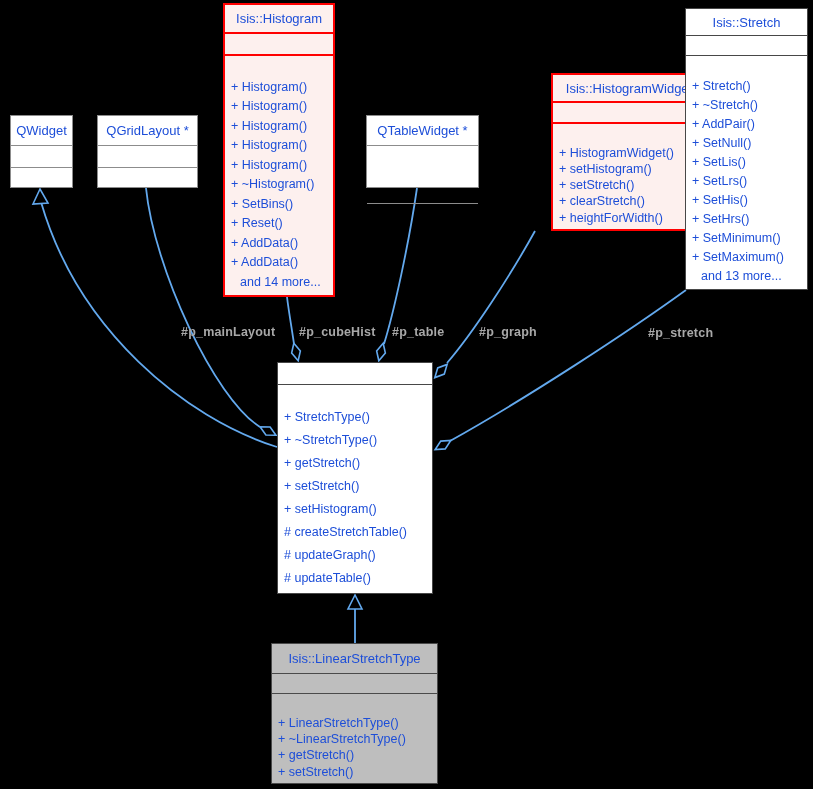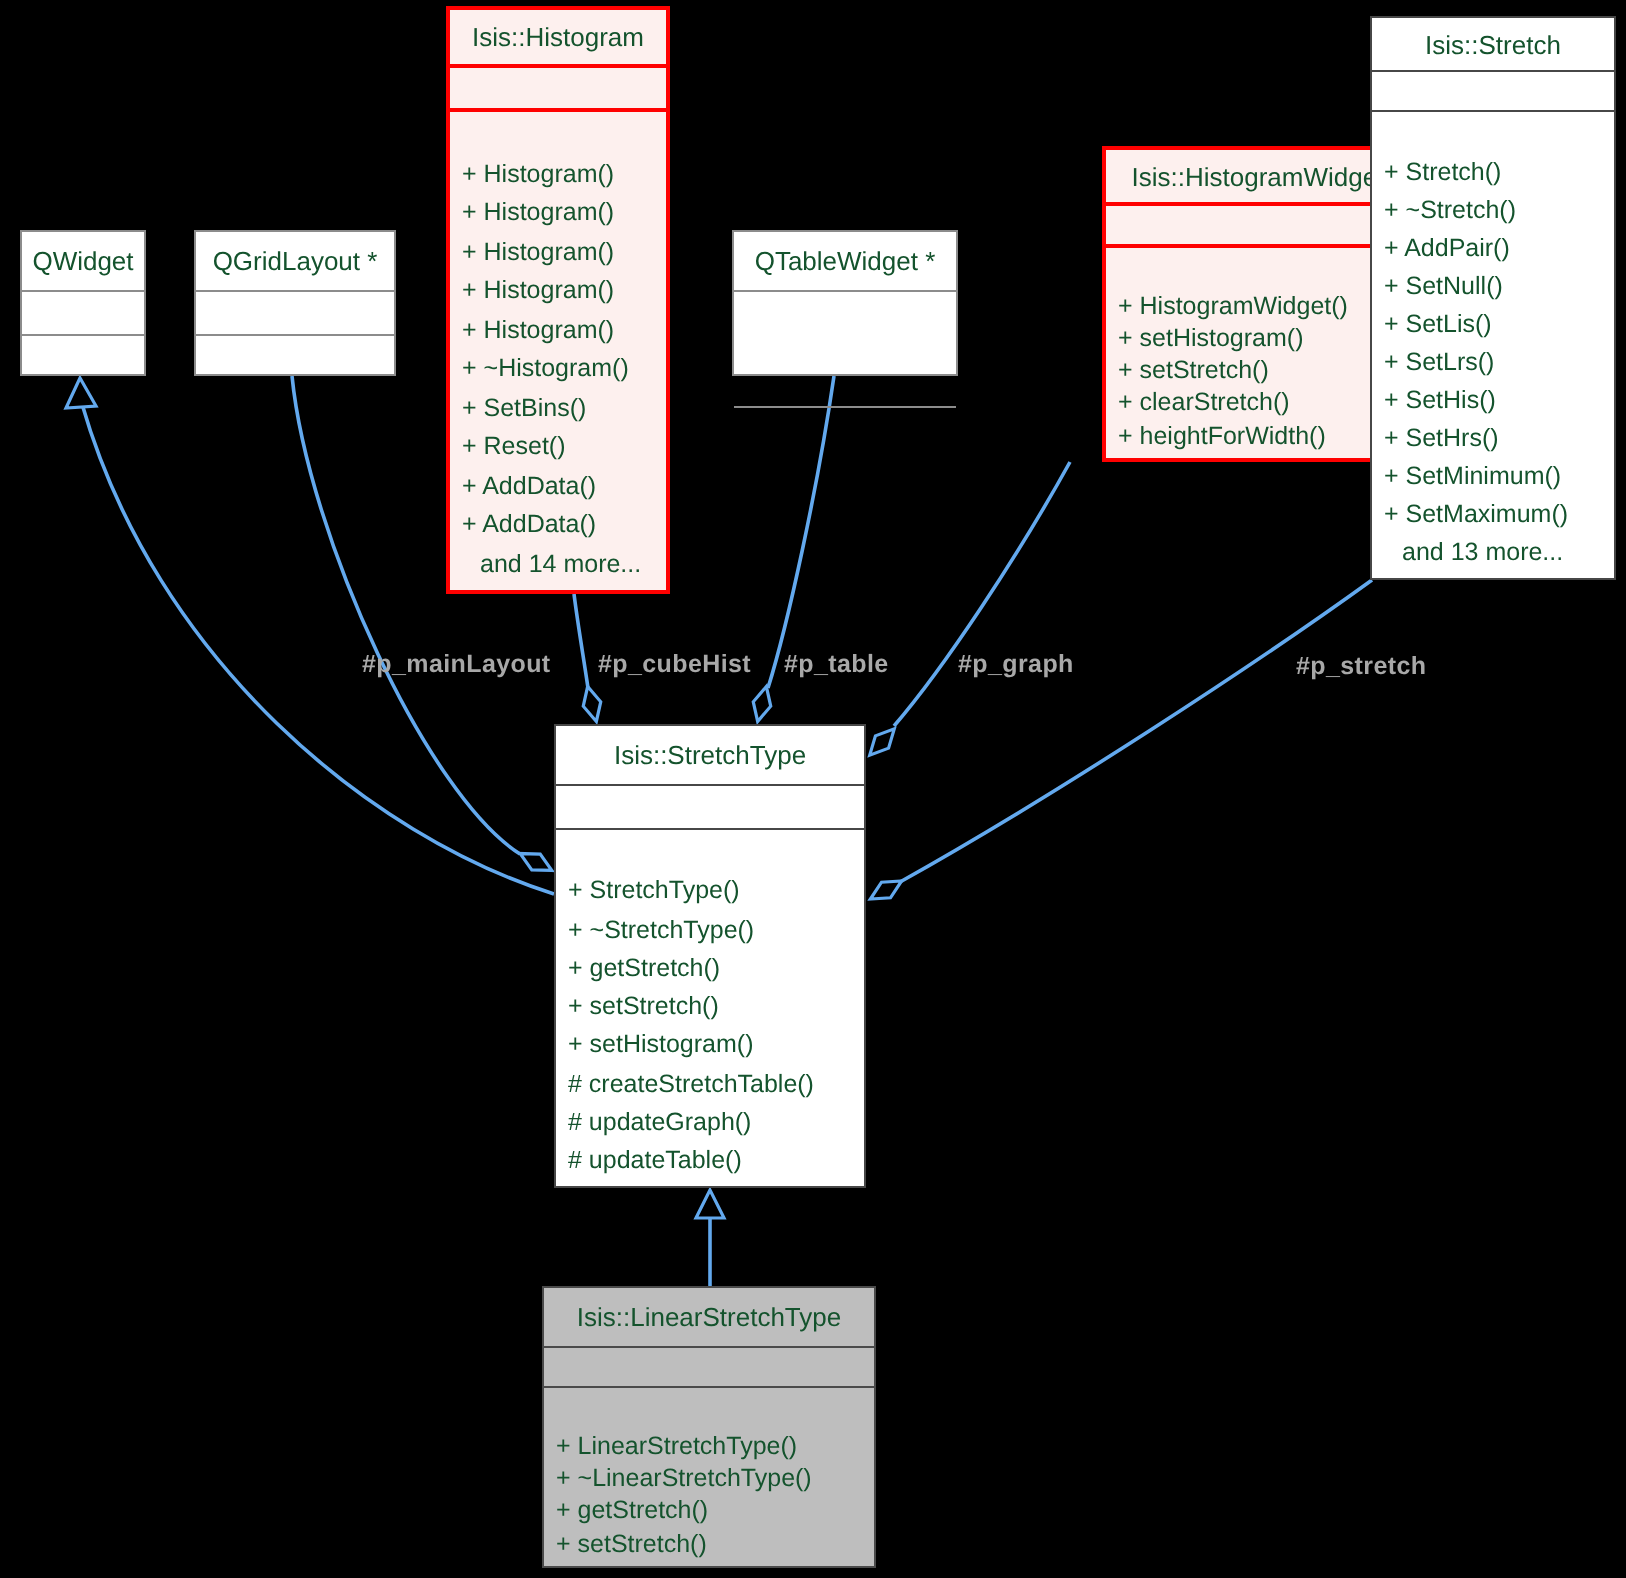--- a/index.html
+++ b/index.html
@@ -10,21 +10,21 @@
     -webkit-font-smoothing:antialiased;
   }
   svg.edges{position:absolute;left:0;top:0;z-index:1;}
   .edge{fill:none;stroke:var(--edge,#63a9ee);stroke-width:1.8px;}
   .dia{fill:#000;stroke:var(--edge,#63a9ee);stroke-width:1.6px;}
   .arrowh{fill:#000;stroke:var(--edge,#63a9ee);stroke-width:1.6px;stroke-linejoin:miter;}
 
   .cbox{
     position:absolute;z-index:2;box-sizing:border-box;
     display:flex;flex-direction:column;
-    background:#fff;color:#14532d;
+    background:#fff;color:#1d4ed8;
     --bc:#474747;
     border:1.5px solid var(--bc);
   }
   .cbox .title{
     flex:0 0 auto;display:flex;align-items:center;justify-content:center;
     font-size:13px;white-space:nowrap;
     border-bottom:1.5px solid var(--bc);
   }
   .cbox .attrs{flex:0 0 auto;border-bottom:1.5px solid var(--bc);}
   .cbox .methods{
@@ -138,21 +138,20 @@
       <div class="m">+ SetLrs()</div>
       <div class="m">+ SetHis()</div>
       <div class="m">+ SetHrs()</div>
       <div class="m">+ SetMinimum()</div>
       <div class="m">+ SetMaximum()</div>
       <div class="m more">and 13 more...</div>
     </div>
   </div>
 
   <div class="cbox" style="left:277px;top:362px;width:156px;height:232px;">
-    <div class="title" style="height:29px">Isis::StretchType</div>
     <div class="attrs" style="height:21px"></div>
     <div class="methods">
       <div class="m">+ StretchType()</div>
       <div class="m">+ ~StretchType()</div>
       <div class="m">+ getStretch()</div>
       <div class="m">+ setStretch()</div>
       <div class="m">+ setHistogram()</div>
       <div class="m"># createStretchTable()</div>
       <div class="m"># updateGraph()</div>
       <div class="m"># updateTable()</div>

